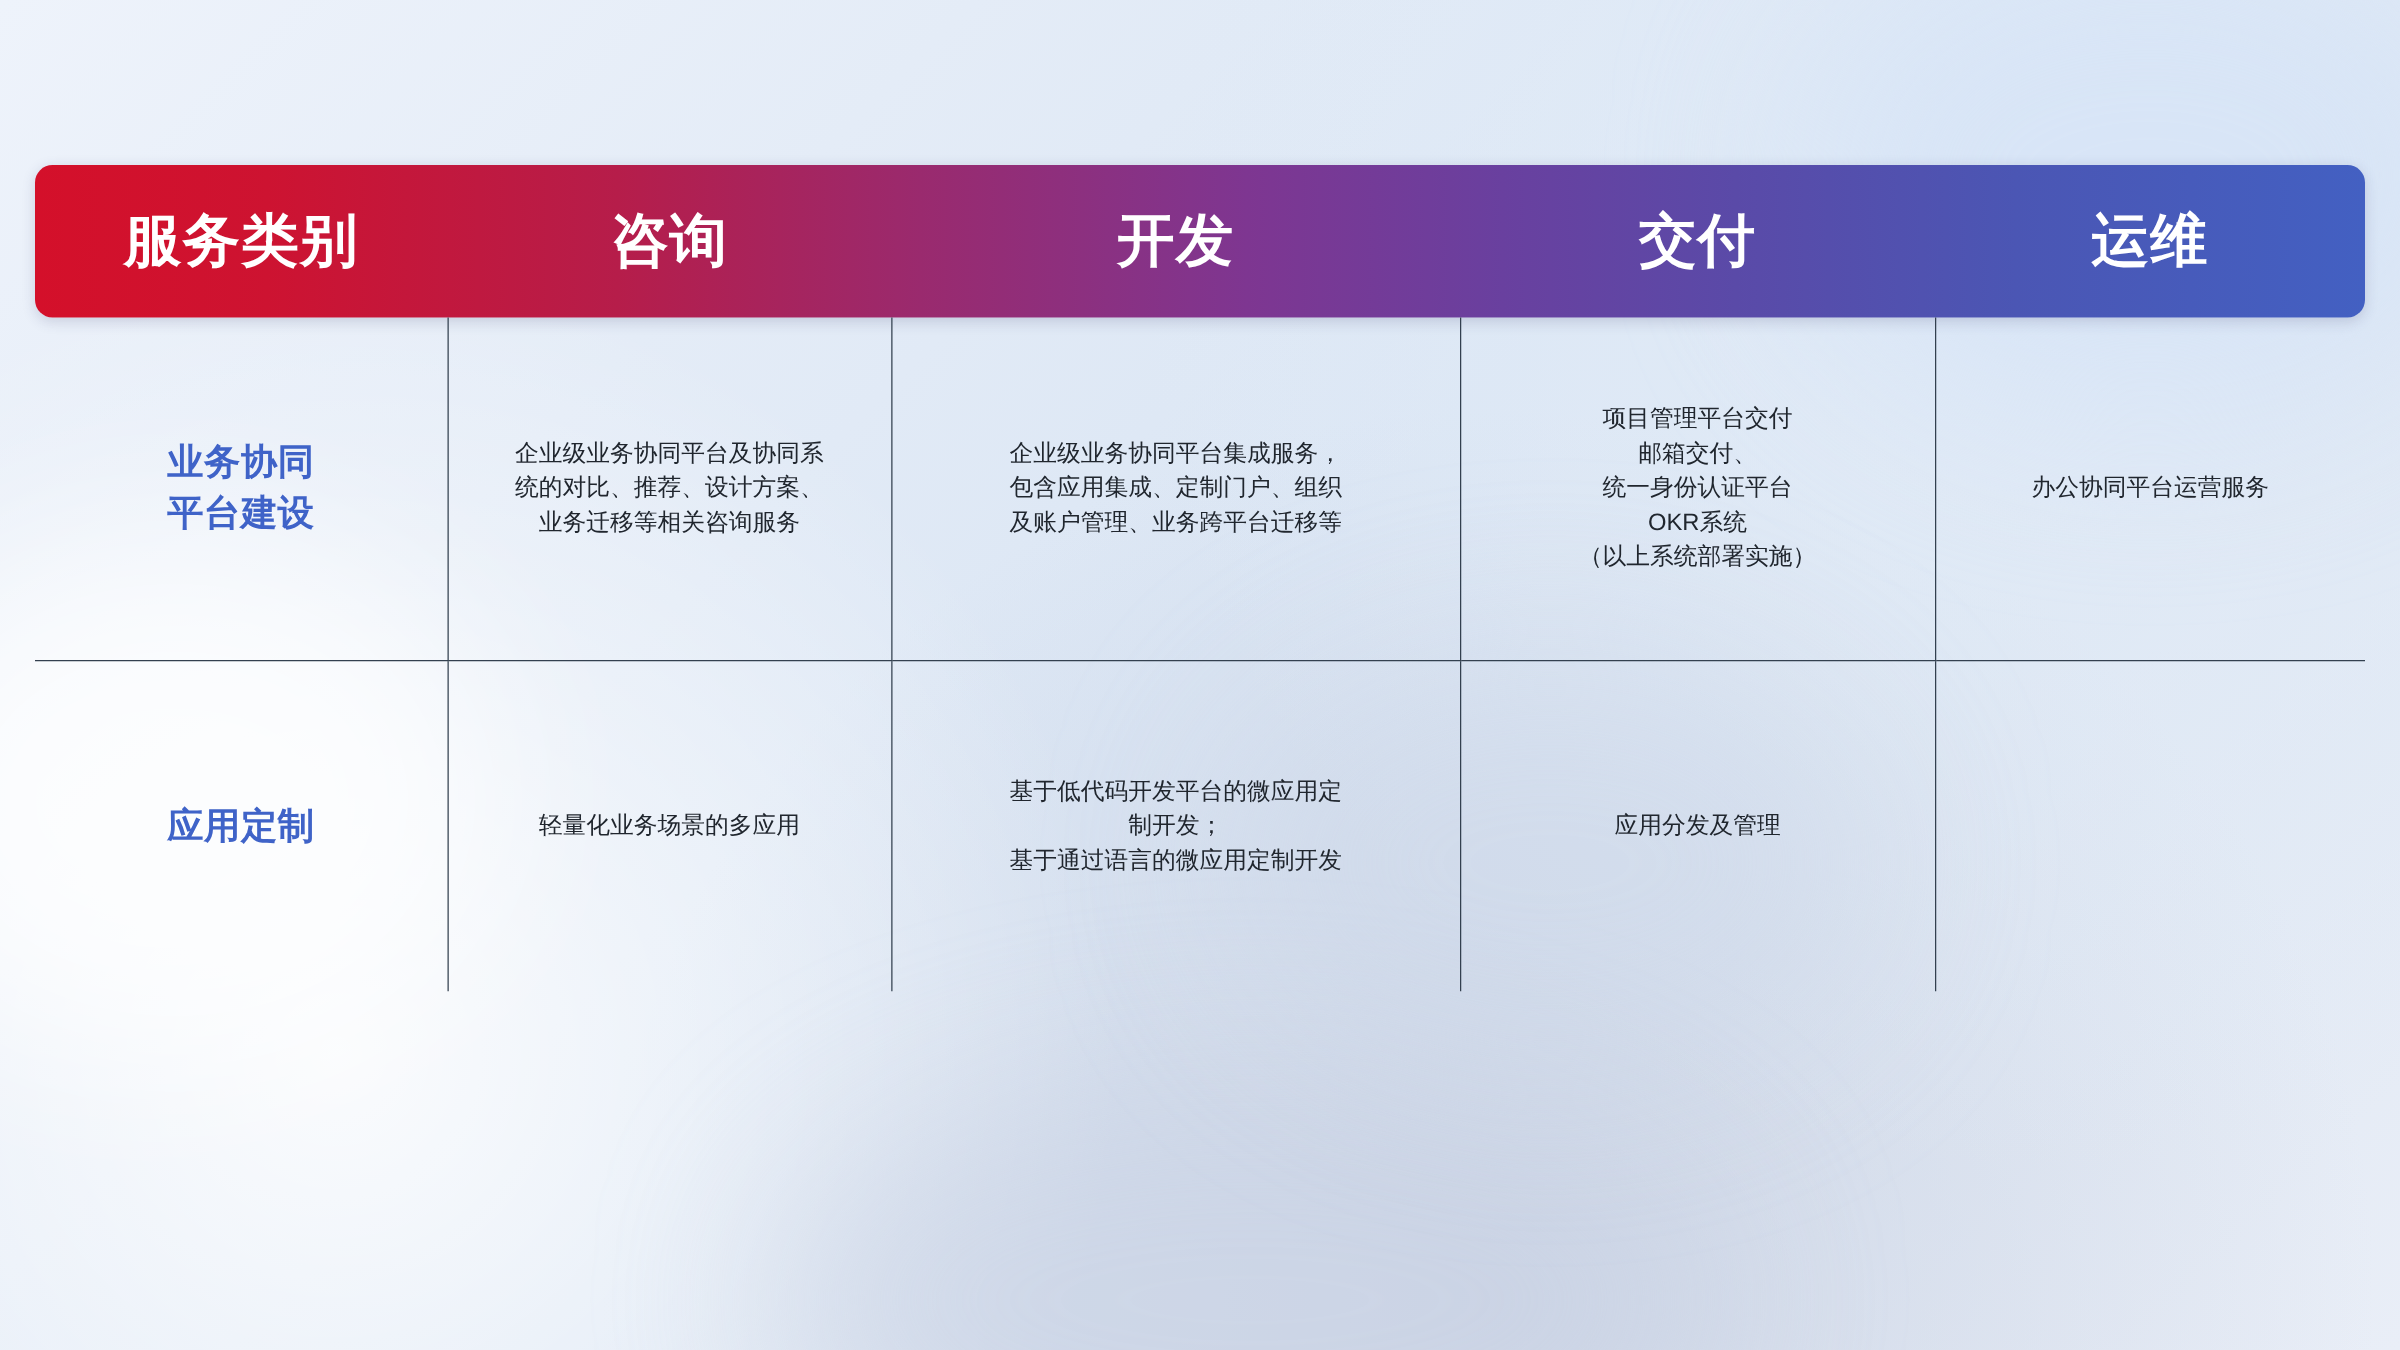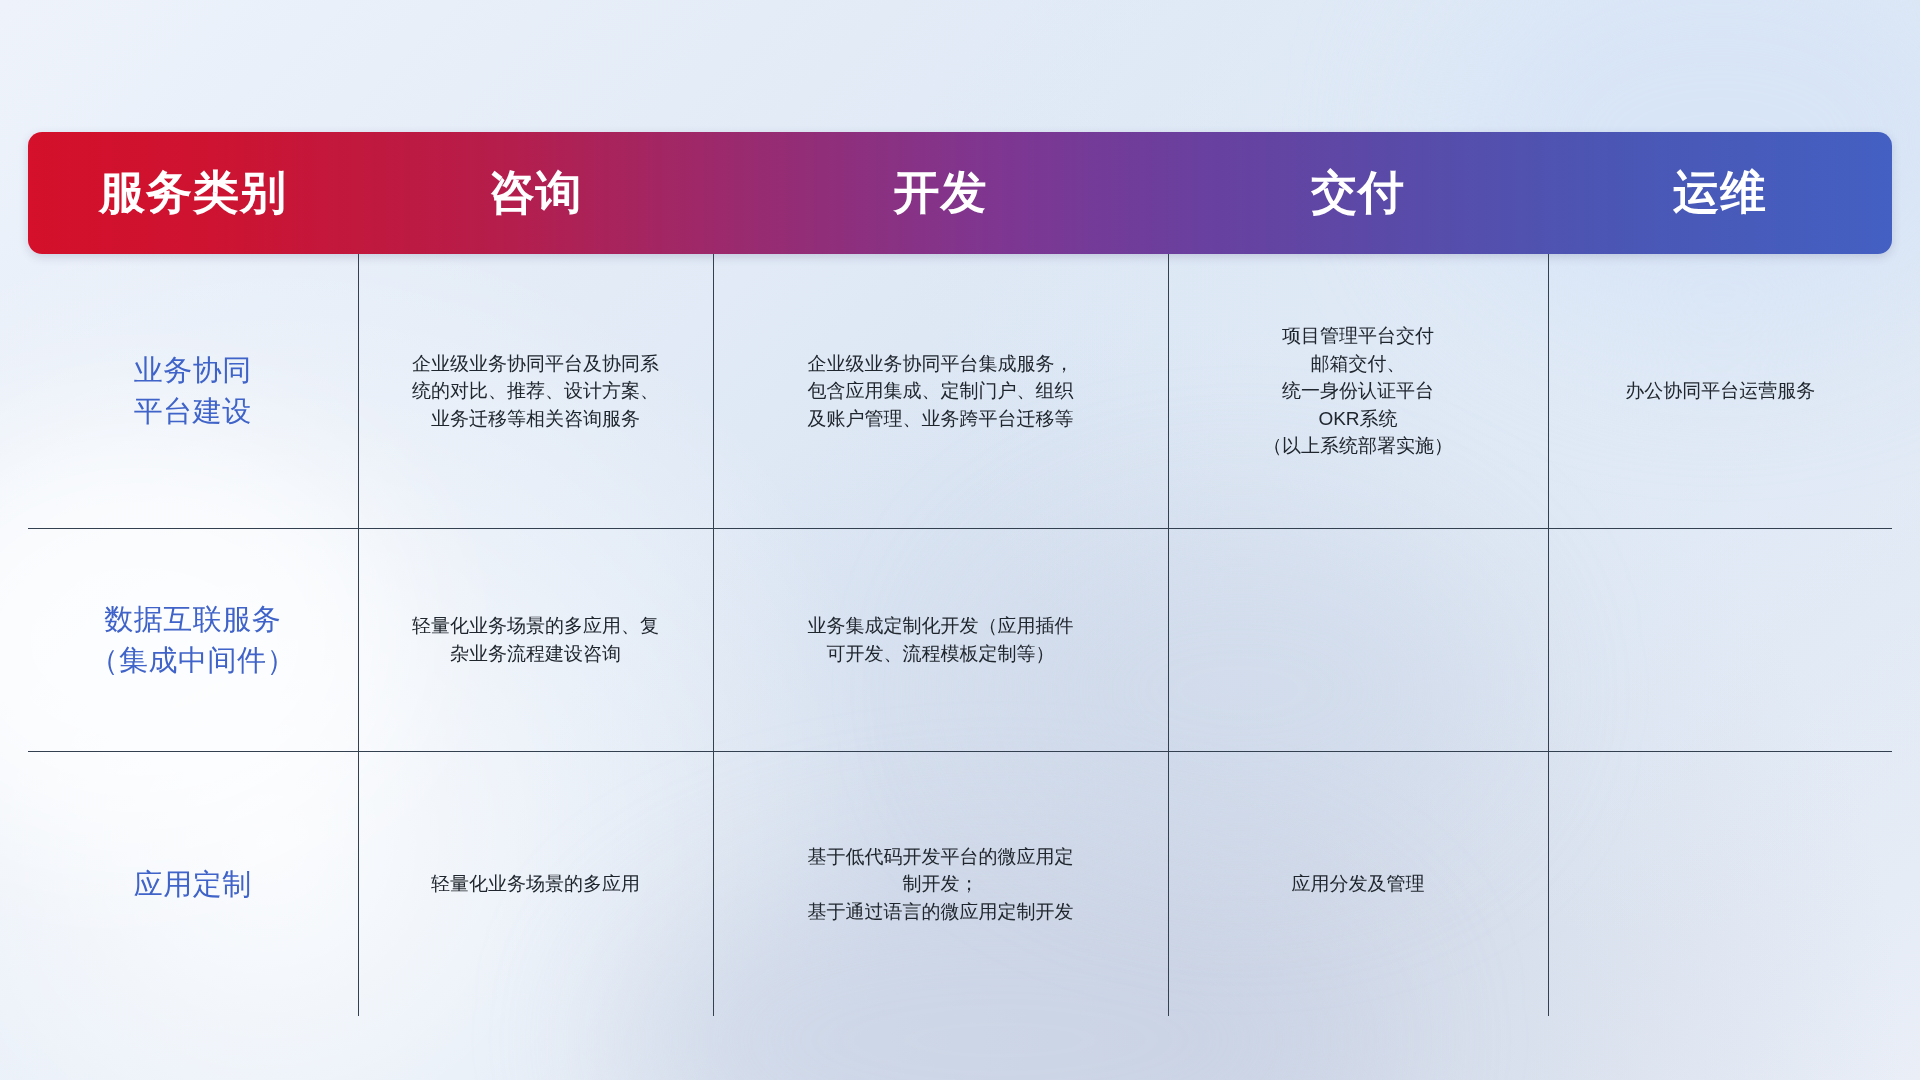--- a/index.html
+++ b/index.html
@@ -90,21 +90,21 @@
     text-align: center;
     font-size: 19px;
     line-height: 1.45;
     color: #20262e;
     padding: 16px 18px;
     background: transparent;
   }
   tbody td.cat {
     border-left: none;
     color: #3f63c8;
-    font-weight: normal;
+    font-weight: bold;
     font-size: 29px;
     line-height: 1.4;
     letter-spacing: 0.5px;
   }
   tbody td.last {
     border-right: none;
   }
   tbody tr.r1 td { height: 242px; }
   tbody tr.r2 td { height: 190px; }
   tbody tr.r3 td { height: 232px; }
@@ -159,30 +159,20 @@
           <td><span class="cell-text">企业级业务协同平台集成服务，
 包含应用集成、定制门户、组织
 及账户管理、业务跨平台迁移等</span></td>
           <td><span class="cell-text">项目管理平台交付
 邮箱交付、
 统一身份认证平台
 OKR系统
 （以上系统部署实施）</span></td>
           <td class="last"><span class="cell-text">办公协同平台运营服务</span></td>
         </tr>
-        <tr class="r2">
-          <td class="cat"><span class="cell-text">数据互联服务
-（集成中间件）</span></td>
-          <td><span class="cell-text">轻量化业务场景的多应用、复
-杂业务流程建设咨询</span></td>
-          <td><span class="cell-text">业务集成定制化开发（应用插件
-可开发、流程模板定制等）</span></td>
-          <td><span class="cell-text"></span></td>
-          <td class="last"><span class="cell-text"></span></td>
-        </tr>
         <tr class="r3">
           <td class="cat"><span class="cell-text">应用定制</span></td>
           <td><span class="cell-text">轻量化业务场景的多应用</span></td>
           <td><span class="cell-text">基于低代码开发平台的微应用定
 制开发；
 基于通过语言的微应用定制开发</span></td>
           <td><span class="cell-text">应用分发及管理</span></td>
           <td class="last"><span class="cell-text"></span></td>
         </tr>
       </tbody>

